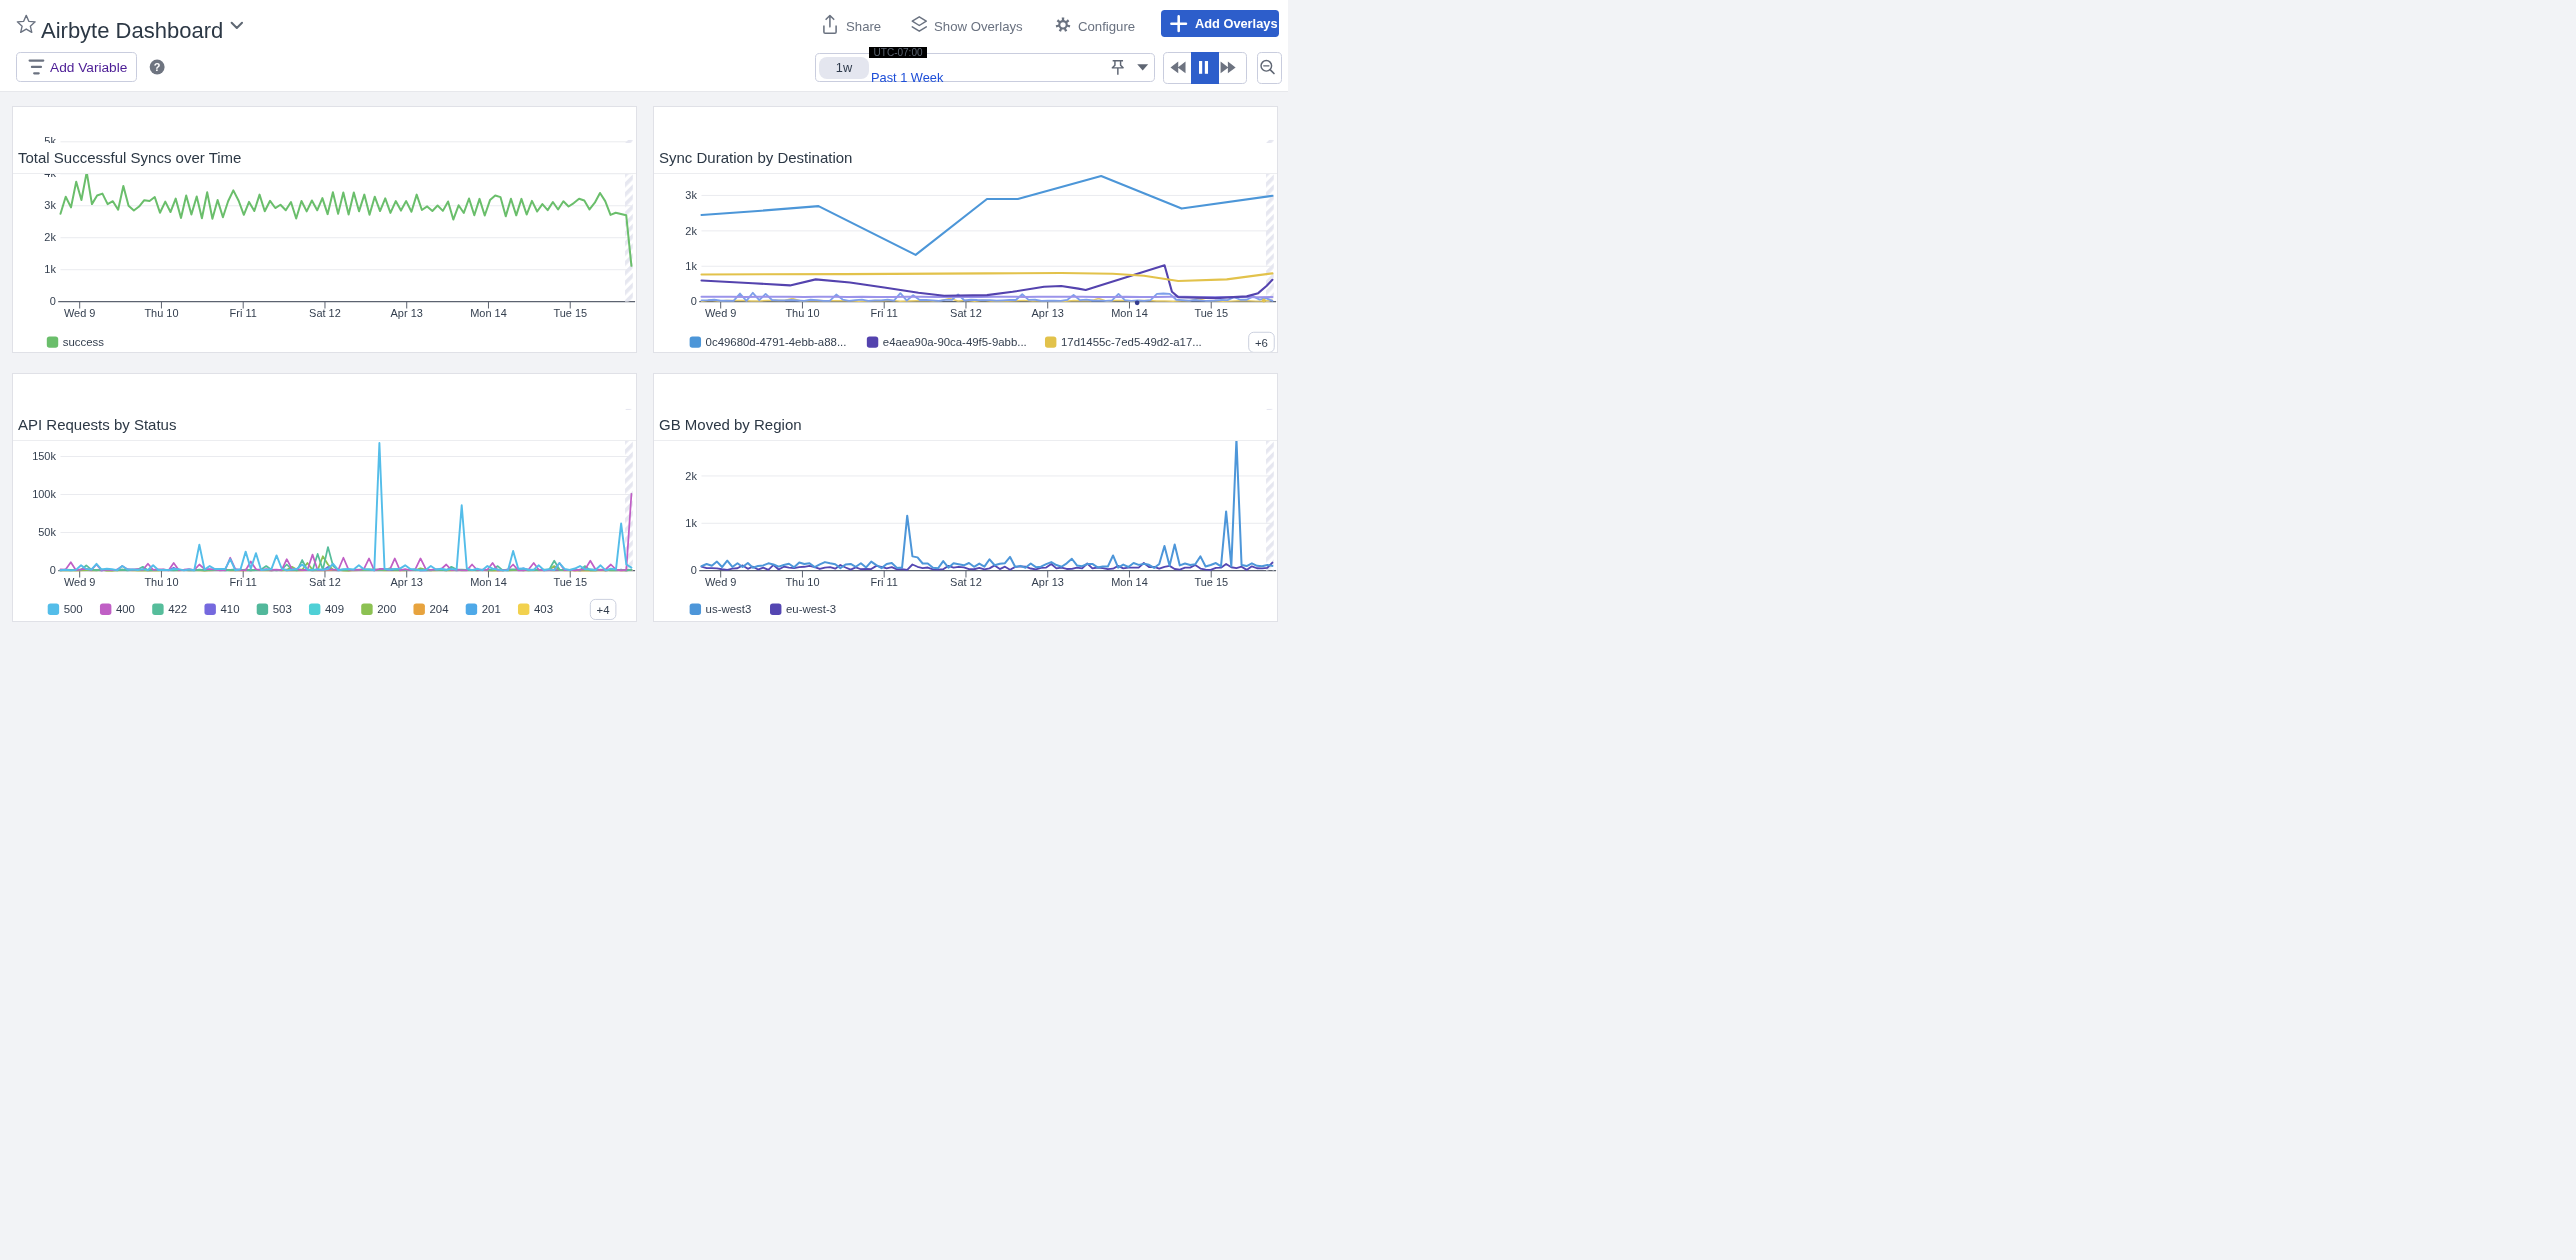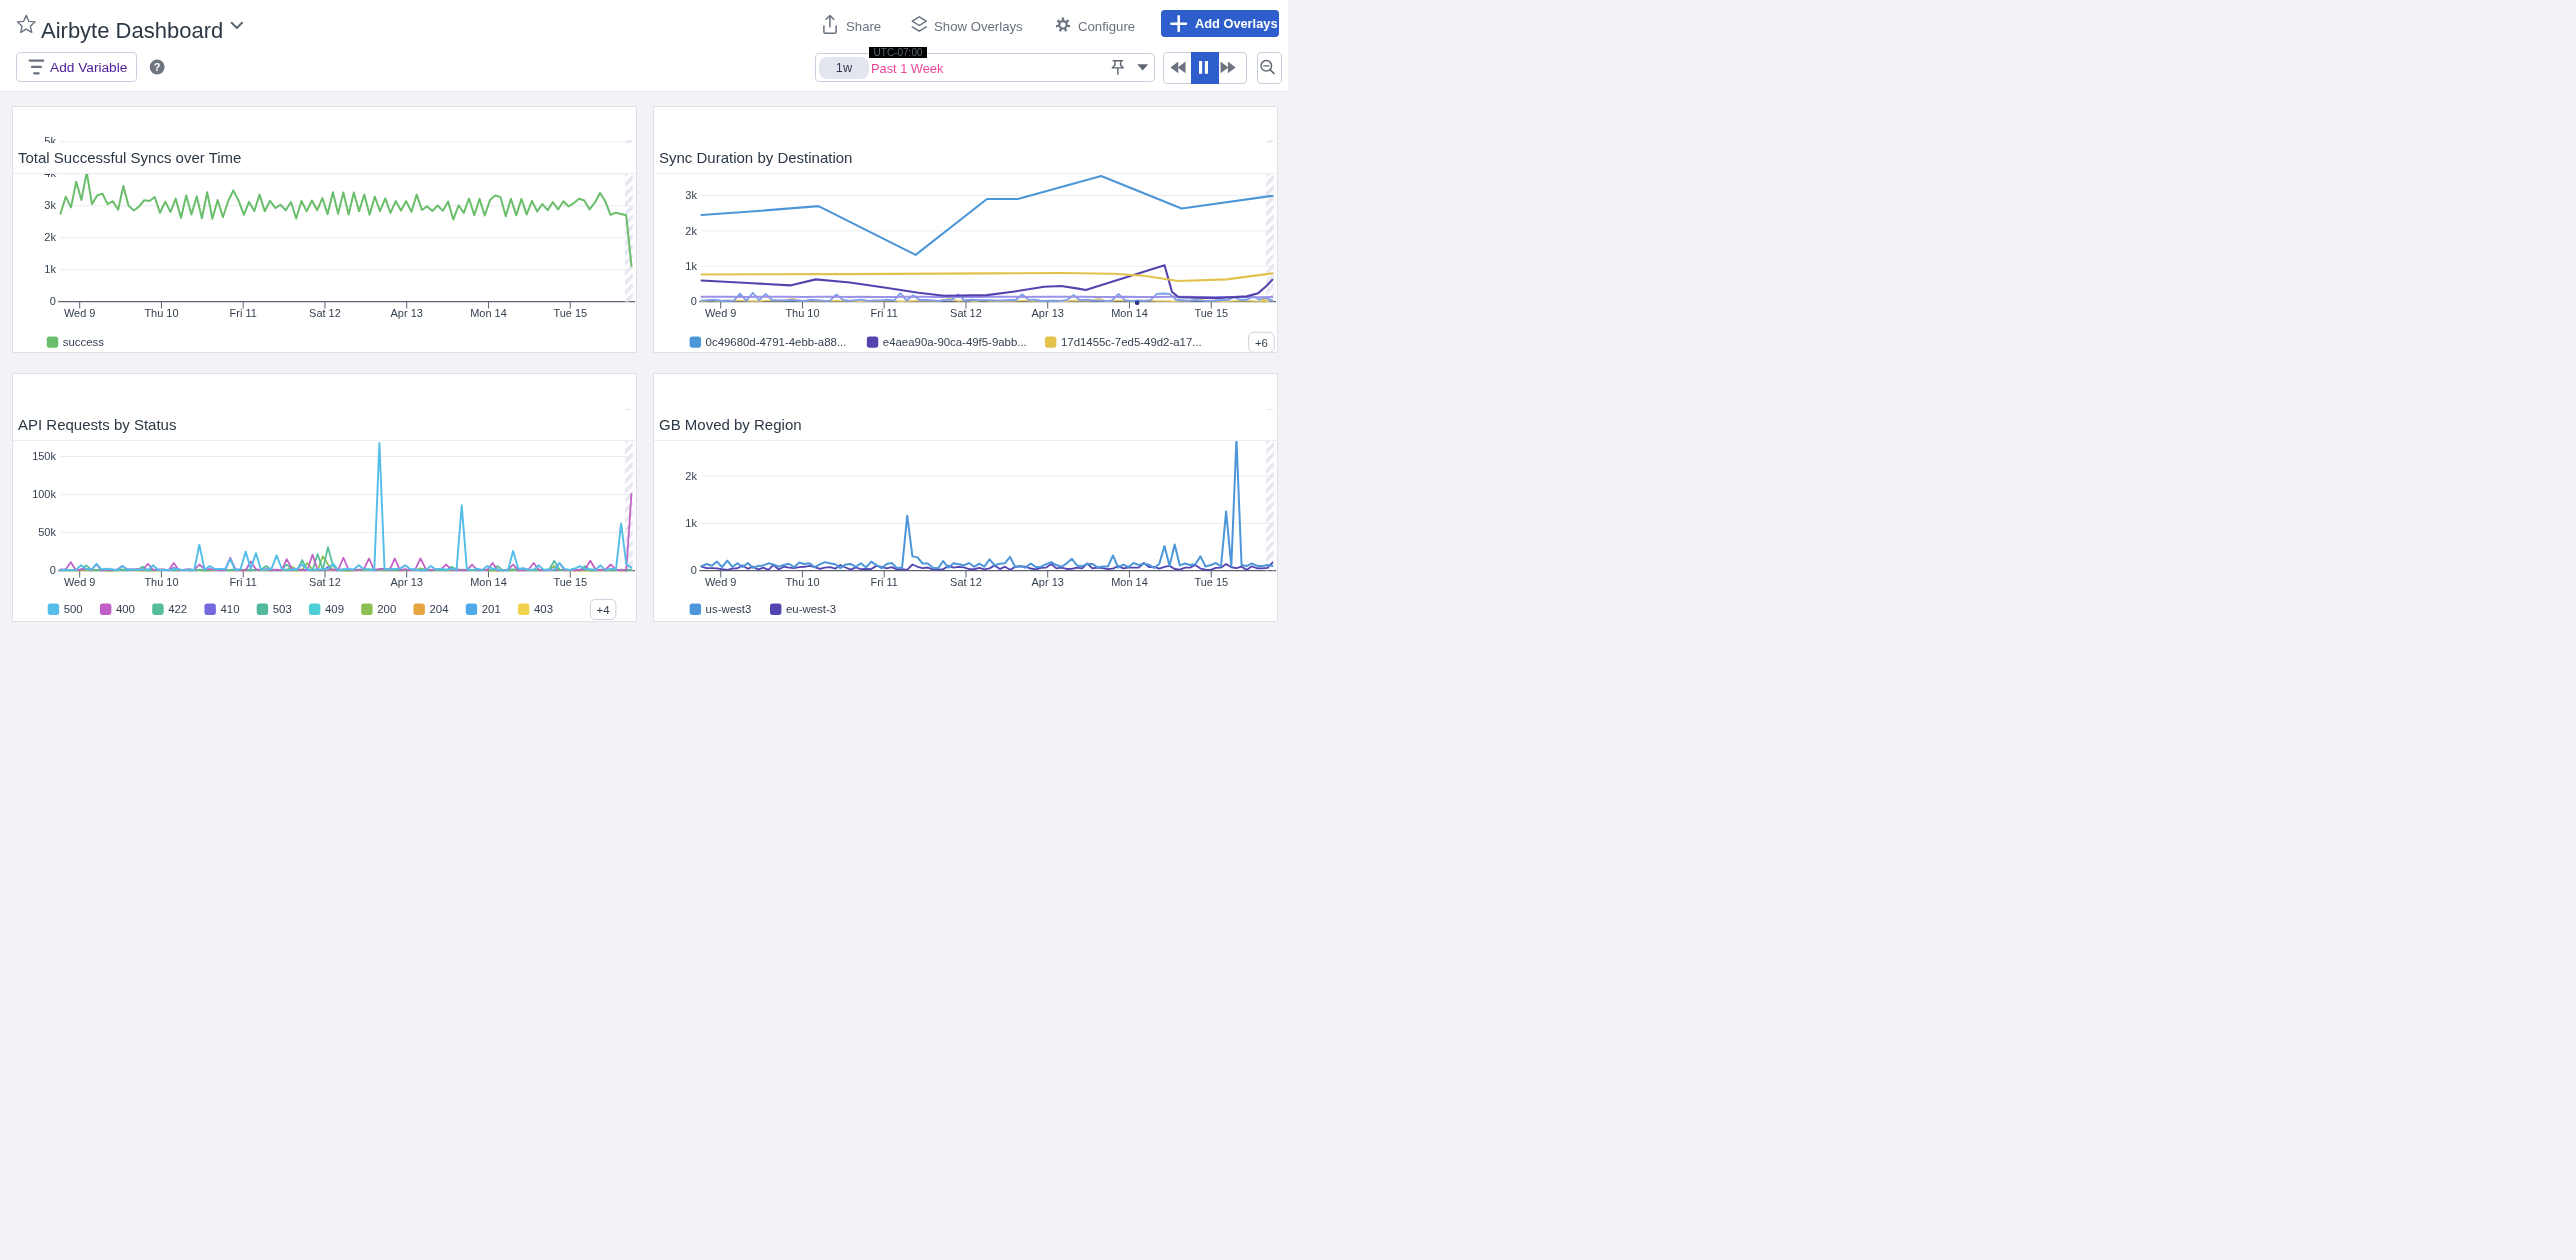--- a/index.html
+++ b/index.html
@@ -8,21 +8,21 @@
 .hico { position:absolute; left:0; top:0; }
 .title { position:absolute; left:41px; top:18px; font-size:22px; color:#2c3845; }
 .navtx { position:absolute; font-size:13.2px; color:#6a7280; top:19px; }
 .awbtn { position:absolute; left:1161px; top:10px; width:118px; height:27px; background:#2d5ecb; border-radius:3.7px; }
 .awtxt { position:absolute; left:1195px; top:16.4px; font-size:12.8px; font-weight:bold; color:#ffffff; }
 .avbtn { position:absolute; left:16px; top:52px; width:121px; height:30px; background:#fff; border:0.9px solid #c9cdde; border-radius:4.6px; }
 .avtxt { position:absolute; left:50px; top:60px; font-size:13.7px; color:#4c1d95; }
 .tpick { position:absolute; left:815px; top:53px; width:340px; height:29px; background:#fff; border:0.9px solid #c9cdde; border-radius:4.6px; }
 .utc { position:absolute; left:869px; top:47px; font-size:10px; color:#5b6470; background:#000000; padding:0 4.6px;text-align:right; }
 .chip1w { position:absolute; left:819px; top:57px; width:50px; height:21.5px; background:#e4e6ef; border-radius:8px; font-size:12.8px; color:#2f3b4c; text-align:center; line-height:21.5px; }
-.pastw { position:absolute; left:871px; top:61px; font-size:12.8px; color:#ec4899; }
+.pastw { position:absolute; left:871px; top:70px; font-size:12.8px; color:#1d4ed8; }
 .media { position:absolute; left:1163px; top:52px; width:84px; height:31.5px; background:#fff; border:0.9px solid #c9cdde; border-radius:4.6px; }
 .mblue { position:absolute; left:1191px; top:52px; width:28px; height:31.5px; background:#2d5ecb; }
 .zoomo { position:absolute; left:1257px; top:52px; width:25px; height:31.5px; background:#fff; border:0.9px solid #c9cdde; border-radius:4.6px; }
 .panel { position:absolute; background:#ffffff; border:0.9px solid #e0e1e7; }
 .cv { position:absolute; left:0; top:0; }
 .ptitle { position:absolute; left:0; top:0; width:100%; height:31px; border-bottom:0.9px solid #ecedf0; font-size:15px; color:#2c3845; line-height:30px; padding-left:5px; background:#fff;margin-top:36px; }
 .al { font-size:12px; fill:#333e4e; font-family:"Liberation Sans", sans-serif; }
 .ll { font-size:12.5px; fill:#333e4e; font-family:"Liberation Sans", sans-serif; }
 </style>
 </head>

